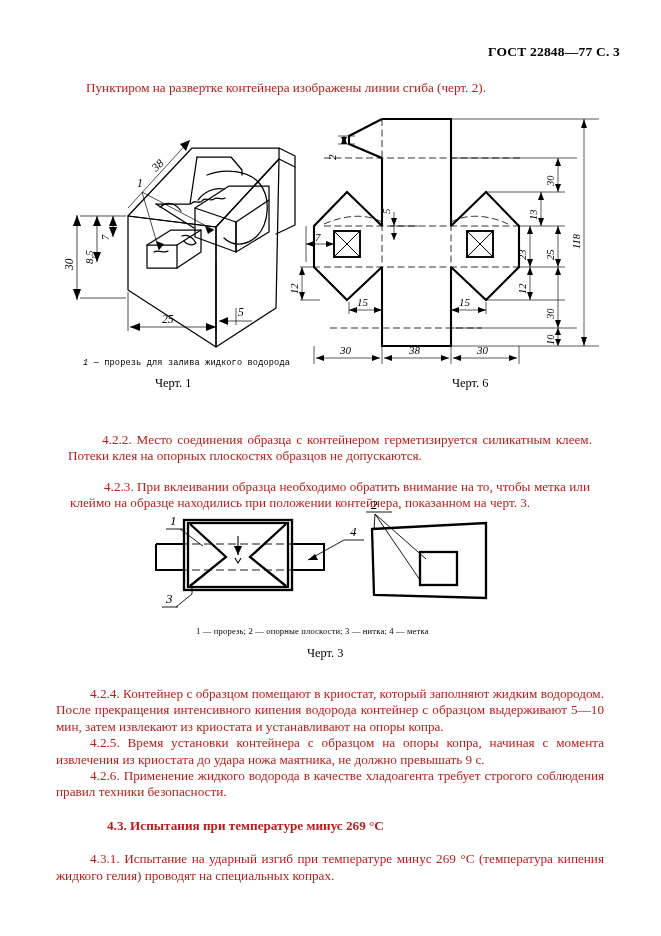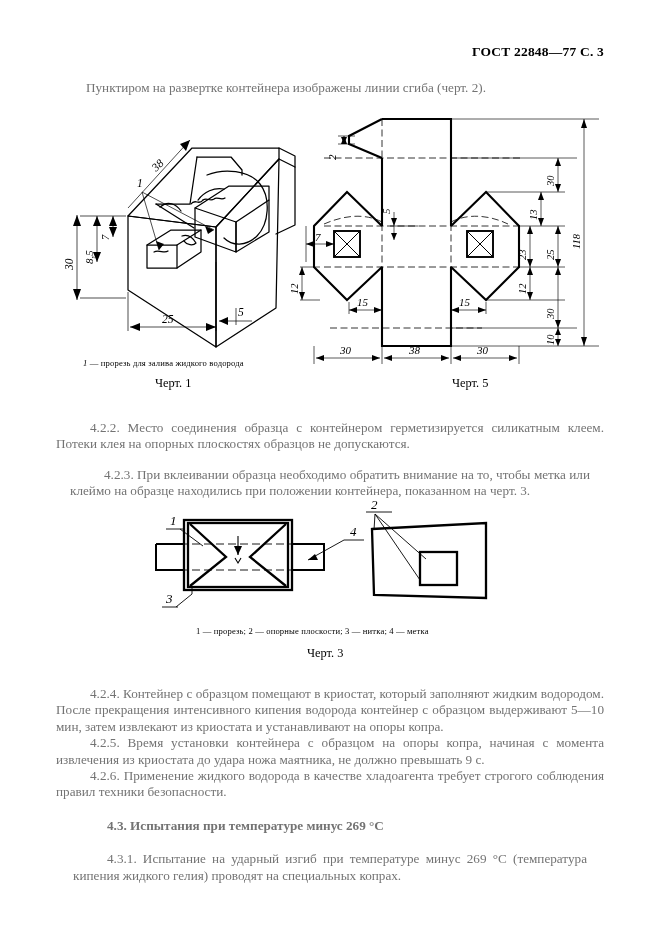--- a/index.html
+++ b/index.html
@@ -8,33 +8,33 @@
     width:661px;height:936px;
     font-family:"Liberation Serif","DejaVu Serif",serif;
     color:#000;
     position:relative;
     overflow:hidden;
   }
   .page{position:relative;width:661px;height:936px;}
 
   
   .hdr{
-    position:absolute;top:44px;right:57px;
+    position:absolute;top:44px;right:41px;
     font-weight:bold;font-size:13.5px;letter-spacing:.2px;
     white-space:nowrap;
   }
 
   
   .ptext{
     position:absolute;
     font-size:13.2px;
     line-height:16.4px;
     text-align:justify;
     text-justify:inter-word;
-    color:#737373;
+    color:#b91c1c;
   }
   .intro{left:86px;top:80px;width:500px;text-align:left;}
   .indent{text-indent:34px;}
   .blk1{left:56px;top:420px;width:548px;}
   .blk2{left:56px;top:686px;width:548px;}
   .bold{font-weight:bold;}
 
   
   .legend{
     position:absolute;
@@ -143,21 +143,21 @@
       <text x="92" y="60" font-size="11.5" font-style="italic" transform="rotate(-43,92,60)">38</text>
       <text x="9" y="158" font-size="11.5" font-style="italic" transform="rotate(-90,9,158)">30</text>
       <text x="29" y="152" font-size="11" font-style="italic" transform="rotate(-90,29,152)">8,5</text>
       <text x="45" y="128" font-size="10.5" font-style="italic" transform="rotate(-90,45,128)">7</text>
       <text x="98" y="211" font-size="11.5" font-style="italic">25</text>
       <text x="174" y="204" font-size="11.5" font-style="italic">5</text>
       <text x="73" y="75" font-size="11.5" font-style="italic">1</text>
     </svg>
   </div>
 
-  <div class="legend" style="left:83px;top:358px;">
+  <div class="legend" style="left:83px;top:358px;font-family:Liberation Mono, monospace;">
     <i>1</i>
     <span>—</span>
     <span>прорезь для залива жидкого водорода</span>
   </div>
   <div class="figcap" style="left:155px;top:376px;">Черт. 1</div>
 
   <div class="draw" style="left:322px;top:114px;">
     <svg width="300" height="252" viewBox="0 0 300 252">
 
       <g fill="none" stroke="#000" stroke-width="0.8" stroke-dasharray="7 3.5">
@@ -328,24 +328,24 @@
       <text x="204" y="180" font-size="10.5" font-style="italic" transform="rotate(-90,204,180)">12</text>
       <text x="232" y="205" font-size="10.5" font-style="italic" transform="rotate(-90,232,205)">30</text>
       <text x="232" y="231" font-size="10.5" font-style="italic" transform="rotate(-90,232,231)">10</text>
       <text x="258" y="135" font-size="10.5" font-style="italic" transform="rotate(-90,258,135)">118</text>
       <text x="18" y="240" font-size="11" font-style="italic">30</text>
       <text x="87" y="240" font-size="11" font-style="italic">38</text>
       <text x="155" y="240" font-size="11" font-style="italic">30</text>
     </svg>
   </div>
 
-  <div class="figcap" style="left:452px;top:376px;">Черт. 5</div>
+  <div class="figcap" style="left:452px;top:376px;">Черт. 6</div>
 
   <div class="ptext blk1">
-    <p style="margin:0" class="indent">4.2.2.  Место соединения образца с контейнером герметизируется силикатным клеем. Потеки клея на опорных плоскостях образцов не допускаются.</p>
+    <p style="margin:12px" class="indent">4.2.2.  Место соединения образца с контейнером герметизируется силикатным клеем. Потеки клея на опорных плоскостях образцов не допускаются.</p>
     <p style="margin:14px" class="indent">4.2.3.  При вклеивании образца необходимо обратить внимание на то, чтобы метка или клеймо на образце находились при положении контейнера, показанном на черт. 3.</p>
   </div>
 
   <div class="draw" style="left:168px;top:502px;">
     <svg width="350" height="118" viewBox="0 0 350 118">
 
       <g fill="none" stroke="#000" stroke-width="2.3" stroke-linejoin="miter">
         <rect x="16" y="18" width="108" height="70"></rect>
 
         <rect x="20" y="21" width="100" height="64"></rect>
@@ -413,16 +413,16 @@
   </div>
 
   <div class="legend" style="left:196px;top:626px;">1 — прорезь; 2 — опорные плоскости; 3 — нитка; 4 — метка</div>
   <div class="figcap" style="left:307px;top:646px;">Черт. 3</div>
 
   <div class="ptext blk2">
     <p style="margin:0" class="indent">4.2.4.  Контейнер с образцом помещают в криостат, который заполняют жидким водородом. После прекращения интенсивного кипения водорода контейнер с образцом выдерживают 5—10 мин, затем извлекают из криостата и устанавливают на опоры копра.</p>
     <p style="margin:0" class="indent">4.2.5.  Время установки контейнера с образцом на опоры копра, начиная с момента извлечения из криостата до удара ножа маятника, не должно превышать 9 с.</p>
     <p style="margin:0" class="indent">4.2.6. Применение жидкого водорода в качестве хладоагента требует строгого соблюдения правил техники безопасности.</p>
     <p style="margin:17px;text-align:left" class="indent bold">4.3.  Испытания при температуре минус 269 °С</p>
-    <p style="margin:17px" class="indent">4.3.1. Испытание на ударный изгиб при температуре минус 269 °С (температура кипения жидкого гелия) проводят на специальных копрах.</p>
+    <p style="margin:0" class="indent">4.3.1. Испытание на ударный изгиб при температуре минус 269 °С (температура кипения жидкого гелия) проводят на специальных копрах.</p>
   </div>
 
 </div>
 
 </body></html>

